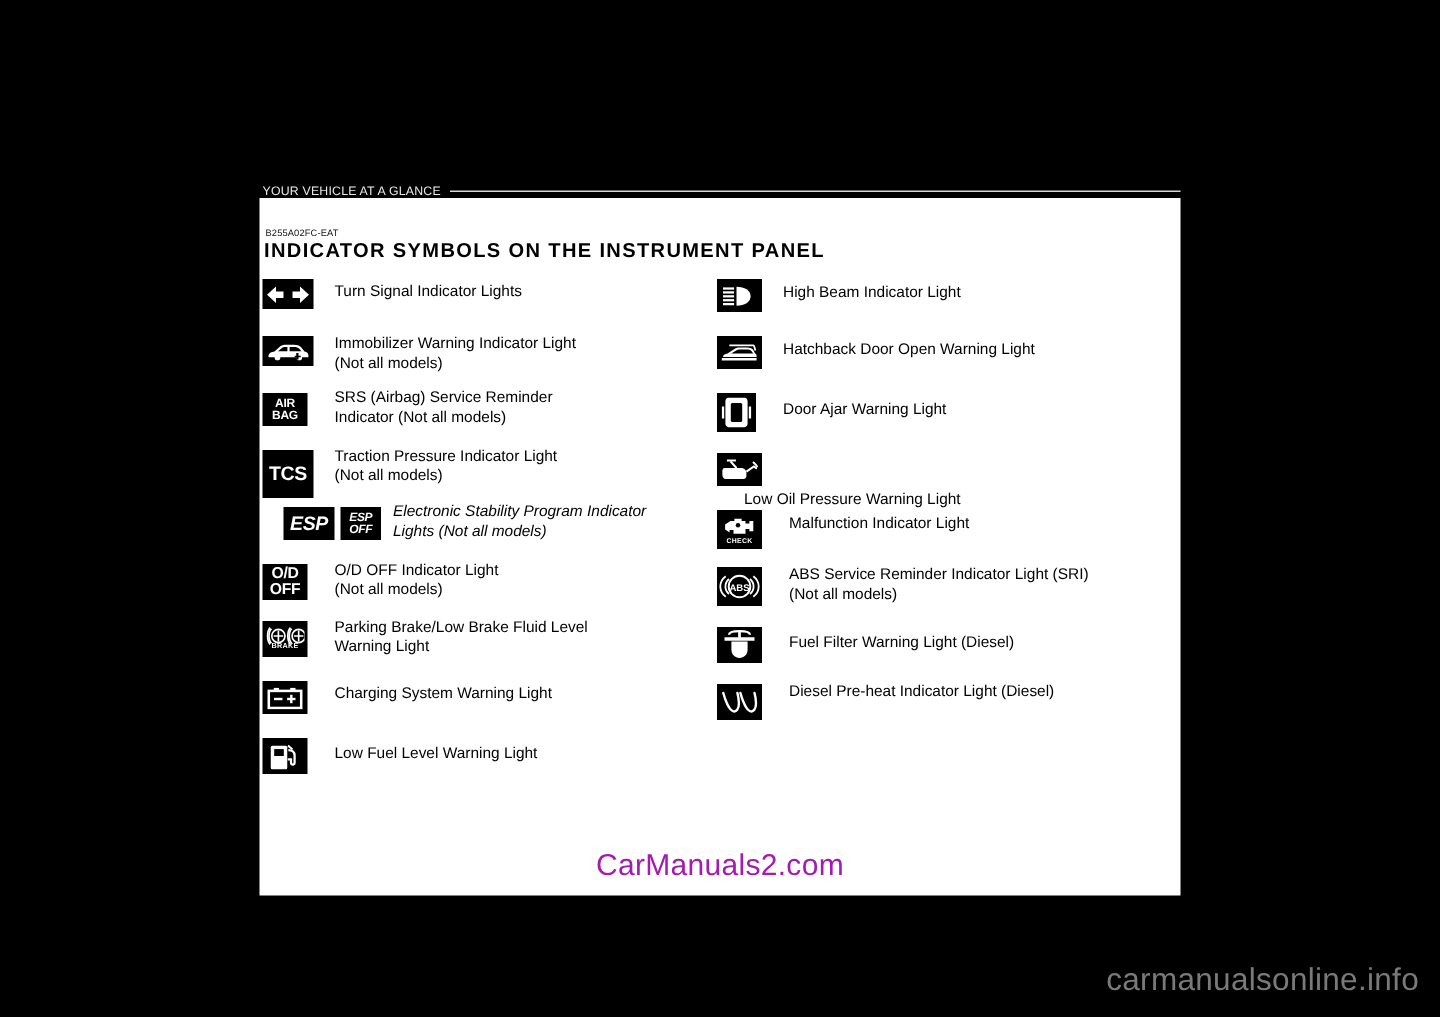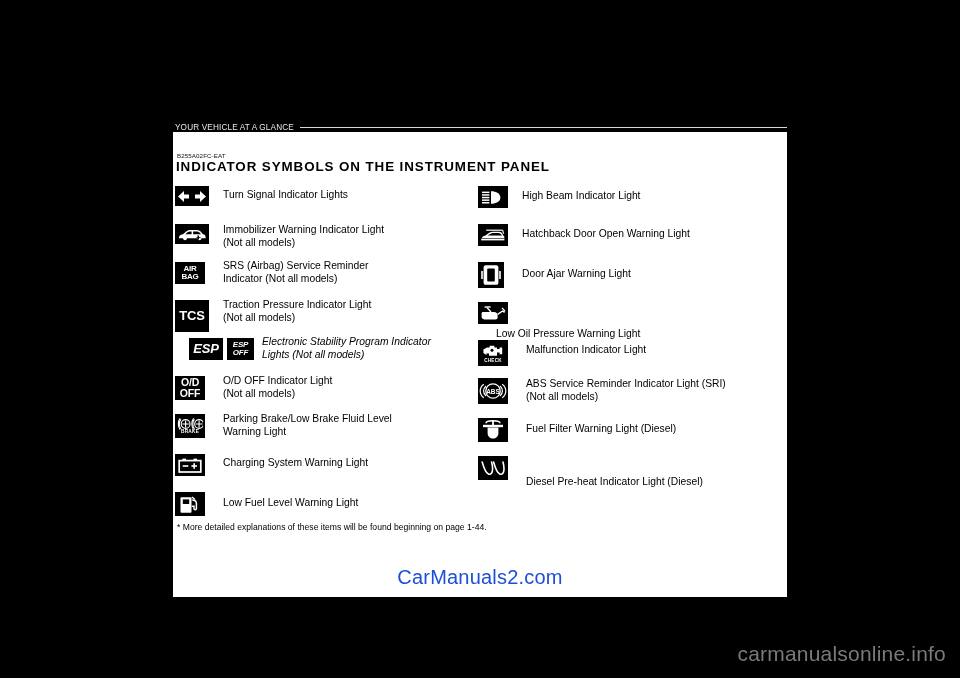--- a/index.html
+++ b/index.html
@@ -123,21 +123,21 @@
     font-family: "Liberation Sans", sans-serif;
     white-space: nowrap;
   }
 
   
   #wm-page {
     position: absolute;
     left: 0; right: 0; top: 434px;
     text-align: center;
     font-size: 20px;
-    color: #1d4ed8;
+    color: #a21caf;
     letter-spacing: 0.2px;
     font-family: "Liberation Sans", sans-serif;
   }
   #wm-bottom {
     position: absolute;
     right: 14px; bottom: 12px;
     font-size: 21px;
     color: #7a7a7a;
     letter-spacing: 0.2px;
     font-family: "Liberation Sans", sans-serif;
@@ -409,25 +409,24 @@
 
       <div class="row" style="top:270px; left:0px;">
         <div class="icons">
           <div class="tile t-w30" style="height:24px;">
             <svg width="26" height="17" viewBox="0 0 26 17">
               <path d="M2.2 2.0 C2.2 2.0 5.0 12.4 8.4 14.0 C11.0 15.2 12.6 12.4 12.6 9.0 C12.6 5.6 11.6 2.0 11.6 2.0" fill="none" stroke="#fff" stroke-width="1.6" stroke-linecap="round"></path>
               <path d="M13.6 2.0 C13.6 2.0 16.4 12.4 19.8 14.0 C22.4 15.2 24.0 12.4 24.0 9.0 C24.0 5.6 23.0 2.0 23.0 2.0" fill="none" stroke="#fff" stroke-width="1.6" stroke-linecap="round"></path>
             </svg>
           </div>
         </div>
-        <div class="txt" style="margin-left:18px; margin-top:20px;">Diesel Pre-heat Indicator Light (Diesel)</div>
+        <div class="txt" style="margin-left:18px; margin-top:0;">Diesel Pre-heat Indicator Light (Diesel)</div>
       </div>
 
     </div>
 
-    <div id="footnote">* More detailed explanations of these items will be found beginning on page 1-44.</div>
 
     <div id="wm-page">CarManuals2.com</div>
   </div>
 
   <div id="wm-bottom">carmanualsonline.info</div>
 
 </div>
 
 </body></html>

